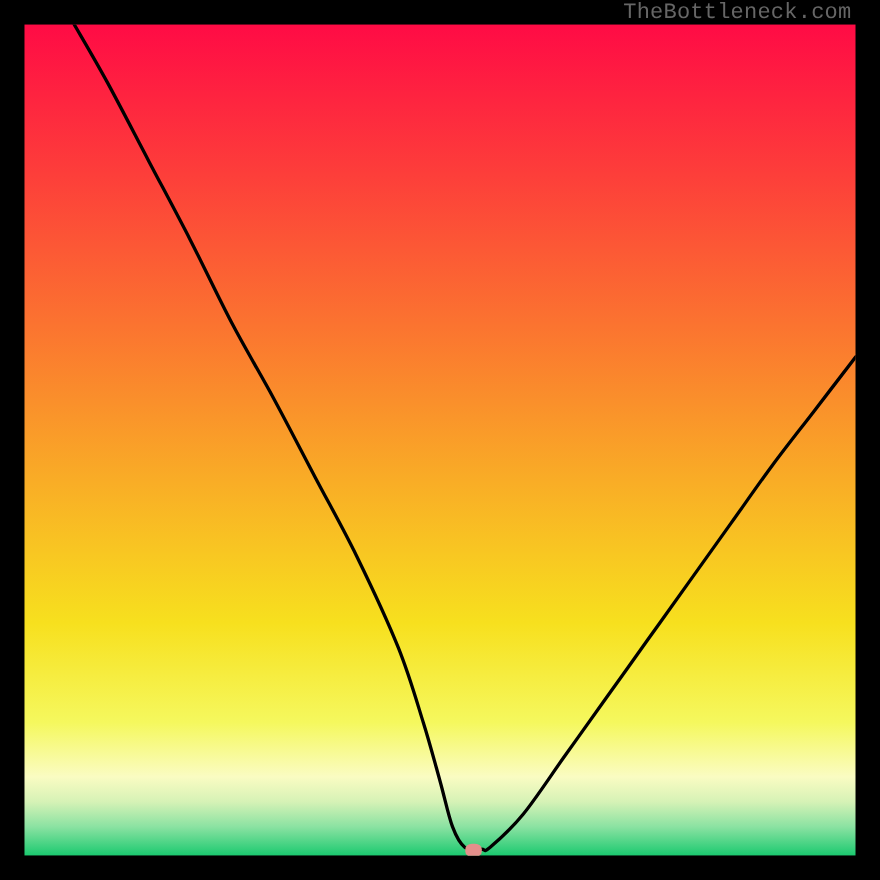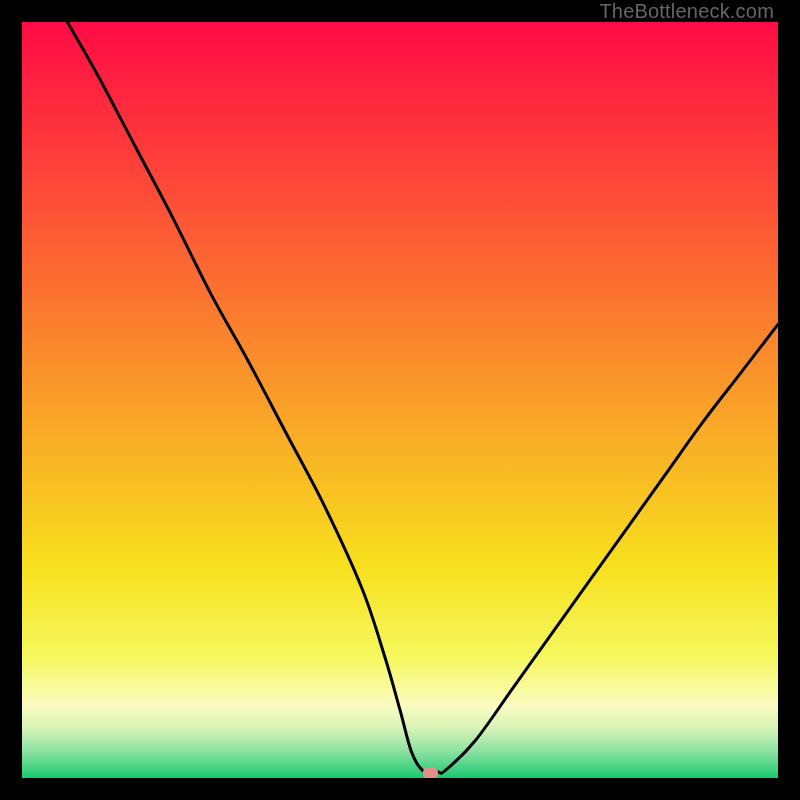--- a/index.html
+++ b/index.html
@@ -30,21 +30,21 @@
   }
   .curve-svg {
     position: absolute;
     inset: 0;
   }
   .watermark {
     position: absolute;
     top: 0px;
     right: 26px;
     color: #666;
-    font-family: Liberation Sans, sans-serif;
+    font-family: Liberation Mono, monospace;
     font-size: 20px;
     letter-spacing: 0.2px;
     user-select: none;
     text-align: right;
   }
   .marker {
     position: absolute;
     width: 15px;
     height: 12px;
     border-radius: 6px / 5px;

